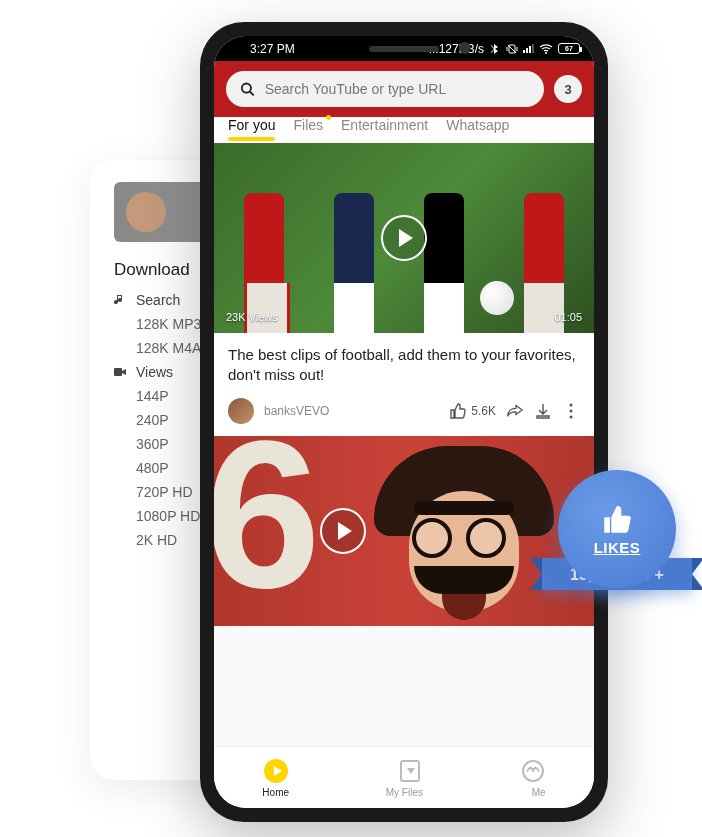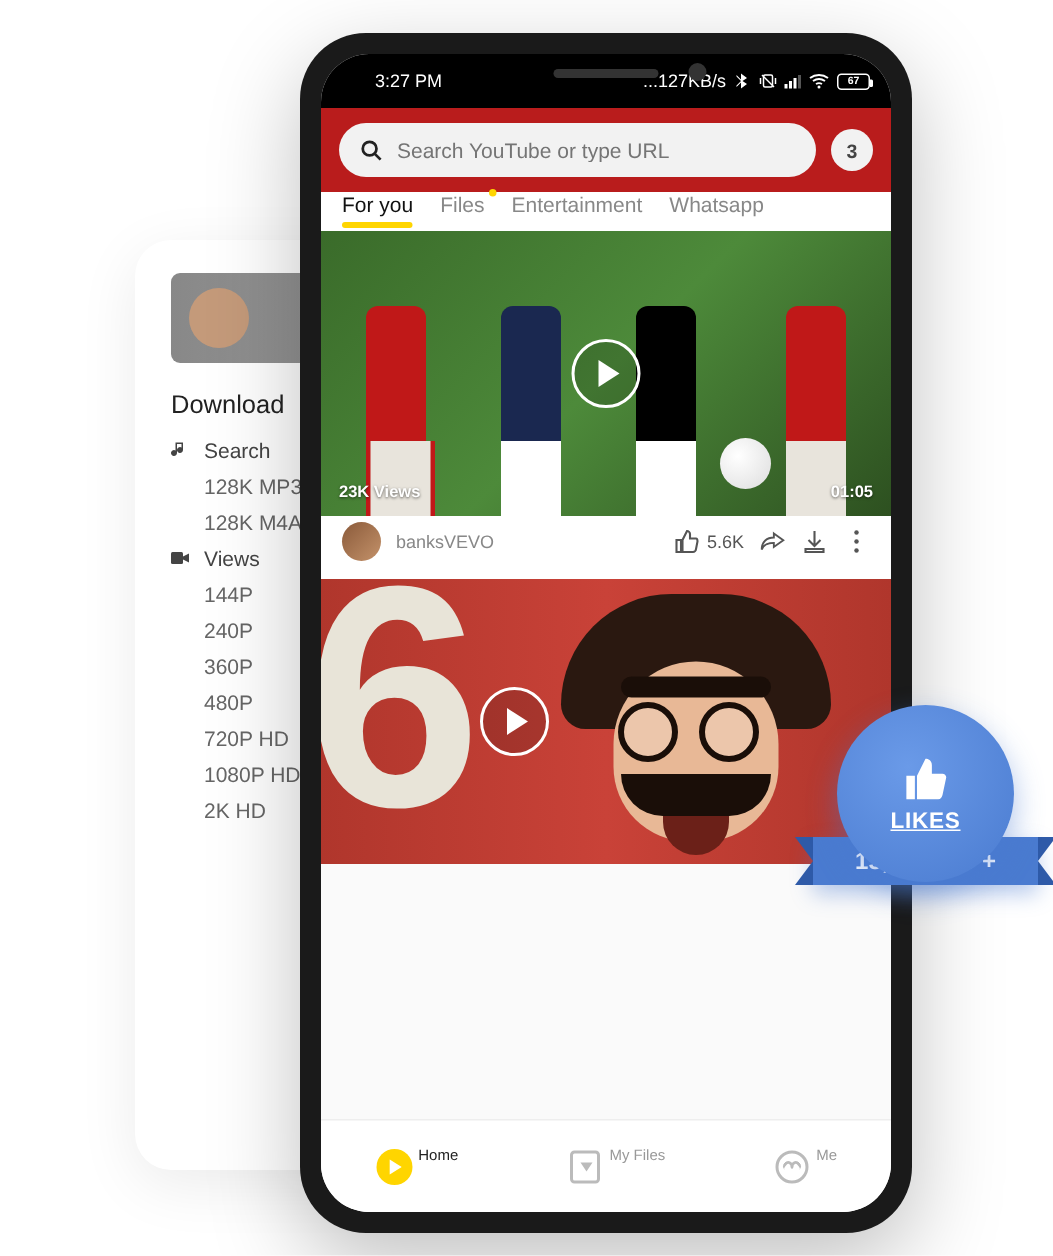--- a/index.html
+++ b/index.html
@@ -31,21 +31,21 @@
   .phone::after {
     content:""; position:absolute; top:20px; left:calc(50% + 55px);
     width:12px; height:12px; background:#333; border-radius:50%;
   }
   .screen {
     width:100%; height:100%; background:#fafafa; border-radius:32px; overflow:hidden;
     display:flex; flex-direction:column;
   }
 
   
-  .status { height:36px; background:#000; color:#fff; display:flex; align-items:center; justify-content:space-between; padding:0 14px 0 36px; font-size:12px; }
+  .status { height:25px; background:#000; color:#fff; display:flex; align-items:center; justify-content:space-between; padding:0 14px 0 36px; font-size:12px; }
   .status-r { display:flex; align-items:center; gap:5px; }
   .sig { display:flex; align-items:flex-end; gap:1px; }
   .sig span { width:2px; background:#fff; }
   .sig span:nth-child(1){height:3px}.sig span:nth-child(2){height:5px}.sig span:nth-child(3){height:7px}.sig span:nth-child(4){height:9px;background:#555}
   .batt { width:22px; height:11px; border:1px solid #fff; border-radius:3px; position:relative; display:flex; align-items:center; justify-content:center; font-size:7px; font-weight:600; }
   .batt::after{content:"";position:absolute;right:-3px;top:3px;width:2px;height:5px;background:#fff;border-radius:0 1px 1px 0}
 
   
   .search-row { padding:10px 12px; display:flex; align-items:center; gap:10px; background:#b91c1c; }
   .search-box { flex:1; height:36px; background:#f2f2f2; border-radius:18px; display:flex; align-items:center; padding:0 14px; gap:10px; }
@@ -54,21 +54,21 @@
 
   
   .tabs { display:flex; gap:18px; padding:0 14px 10px; background:#fff; }
   .tab { font-size:14px; color:#888; font-weight:400; position:relative; cursor:pointer; }
   .tab.active { color:#111; }
   .tab.active::after { content:""; position:absolute; left:0; right:0; bottom:-8px; height:4px; background:#ffd500; border-radius:2px; }
   .dot { position:absolute; top:-2px; right:-8px; width:5px; height:5px; background:#ffd500; border-radius:50%; }
 
   
   .vid { position:relative; width:100%; }
-  .vid-img { width:100%; height:190px; background:linear-gradient(135deg,#3a6b2a 0%,#4d8a3a 50%,#2d5020 100%); position:relative; overflow:hidden;font-weight:bold; }
+  .vid-img { width:100%; height:190px; background:linear-gradient(135deg,#3a6b2a 0%,#4d8a3a 50%,#2d5020 100%); position:relative; overflow:hidden; }
   .soccer-scene { position:absolute; inset:0; }
   .leg { position:absolute; bottom:0; width:40px; height:140px; }
   .leg.l1{left:30px;background:#c01818;border-radius:8px 8px 0 0}
   .leg.l1::after{content:"";position:absolute;bottom:0;left:0;width:40px;height:50px;background:#e8e4dc;border-left:3px solid #c01818;border-right:3px solid #c01818}
   .leg.l2{left:120px;background:#1a2850;border-radius:8px 8px 0 0}
   .leg.l2::after{content:"";position:absolute;bottom:0;left:0;width:40px;height:50px;background:#fff}
   .leg.l3{left:210px;background:#000;border-radius:8px 8px 0 0}
   .leg.l3::after{content:"";position:absolute;bottom:0;left:0;width:40px;height:50px;background:#fff}
   .leg.l4{right:30px;background:#c01818;border-radius:8px 8px 0 0}
   .leg.l4::after{content:"";position:absolute;bottom:0;left:0;width:40px;height:50px;background:#e8e4dc}
@@ -92,21 +92,21 @@
   .hair { position:absolute; top:0; left:10px; right:10px; height:90px; background:#2a1810; border-radius:90px 90px 20px 20px; }
   .skin { position:absolute; top:45px; left:45px; width:110px; height:120px; background:#e8b896; border-radius:55px 55px 50px 50px; }
   .brows { position:absolute; top:55px; left:50px; width:100px; height:14px; background:#1a0e08; border-radius:7px; }
   .glasses { position:absolute; top:72px; left:48px; display:flex; gap:14px; }
   .lens { width:40px; height:40px; border:4px solid #1a0e08; border-radius:50%; background:rgba(255,255,255,.2); }
   .stache { position:absolute; top:120px; left:50px; width:100px; height:28px; background:#1a0e08; border-radius:0 0 50px 50px; }
   .mouth { position:absolute; top:148px; left:78px; width:44px; height:26px; background:#6b2018; border-radius:0 0 22px 22px; }
 
   
   .bottom-nav { margin-top:auto; height:62px; background:#fff; display:flex; align-items:center; justify-content:space-around; border-top:1px solid #eee; }
-  .nav-item { display:flex; flex-direction:row; align-items:flex-start; gap:3px; font-size:10px; color:#999; cursor:pointer; }
+  .nav-item { display:flex; flex-direction:column; align-items:flex-end; gap:3px; font-size:10px; color:#999; cursor:pointer; }
   .nav-item.active { color:#222; }
   .nav-ic { width:26px; height:26px; display:flex; align-items:center; justify-content:center; }
   .nav-home { width:24px; height:24px; background:#ffd500; border-radius:50%; position:relative; }
   .nav-home::after { content:""; position:absolute; top:50%; left:52%; transform:translate(-40%,-50%); border-left:8px solid #fff; border-top:5px solid transparent; border-bottom:5px solid transparent; }
   .nav-files { width:20px; height:22px; border:2px solid #bbb; border-radius:3px; position:relative; }
   .nav-files::after{content:"";position:absolute;top:6px;left:5px;border-left:4px solid transparent;border-right:4px solid transparent;border-top:6px solid #bbb}
   .nav-me { width:22px; height:22px; border:2px solid #bbb; border-radius:50%; position:relative; }
   .nav-me::before{content:"";position:absolute;top:5px;left:3px;width:5px;height:5px;border:2px solid #bbb;border-radius:50%;border-bottom:none;border-right:none;transform:rotate(45deg)}
   .nav-me::after{content:"";position:absolute;top:5px;right:3px;width:5px;height:5px;border:2px solid #bbb;border-radius:50%;border-bottom:none;border-left:none;transform:rotate(-45deg)}
 
@@ -214,20 +214,21 @@
           <div class="leg l1"></div>
             <div class="leg l2"></div>
             <div class="leg l3"></div>
             <div class="leg l4"></div>
           <div class="ball"></div>
         </div>
         <div class="play-btn"></div>
         <div class="vid-meta">23K Views</div>
         <div class="vid-dur">01:05</div>
       </div>
+      <div class="vid-title">The best clips of football, add them to your favorites, don't miss out!</div>
       <div class="vid-bar">
         <div class="avatar"></div>
         <div class="channel">banksVEVO</div>
         <div class="act">
           <span class="ic">
               <svg width="18" height="18" viewBox="0 0 18 18">
                 <path d="M2 8h3v8H2zM6 8l3-6c1 0 2 1 2 2v3h4c1 0 1 1 1 2l-1 5c0 1-1 2-2 2H6z" fill="none" stroke="#555" stroke-width="1.4"></path>
               </svg>
             </span>
           <span>5.6K</span>

